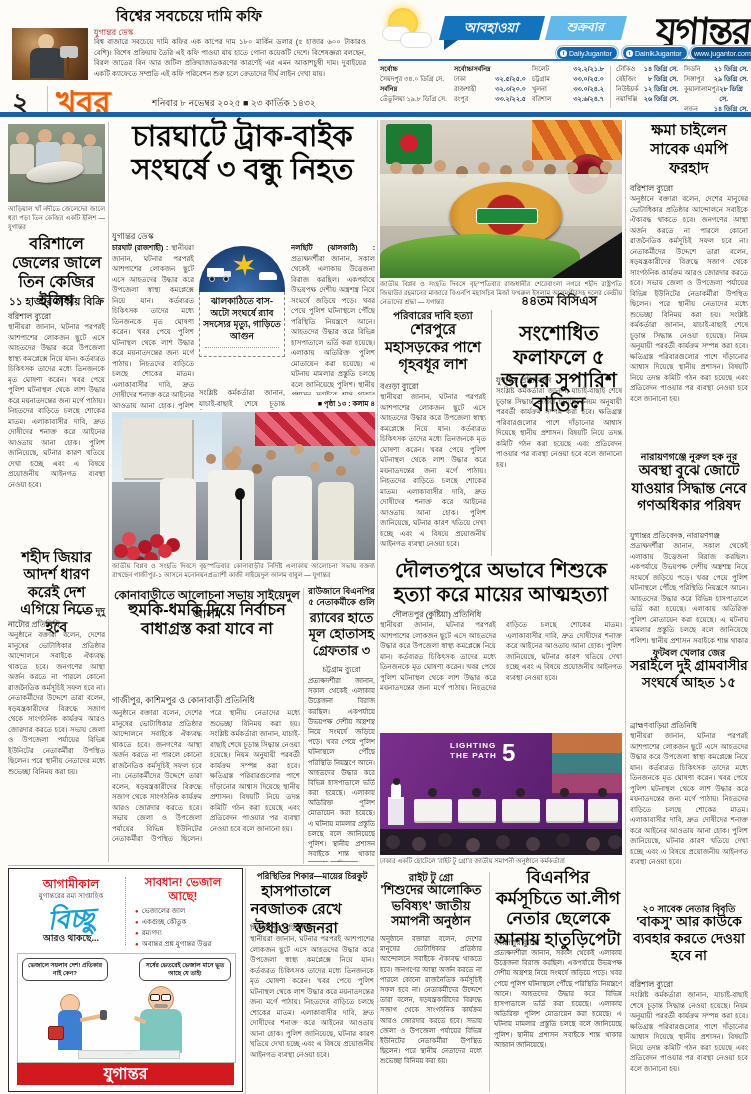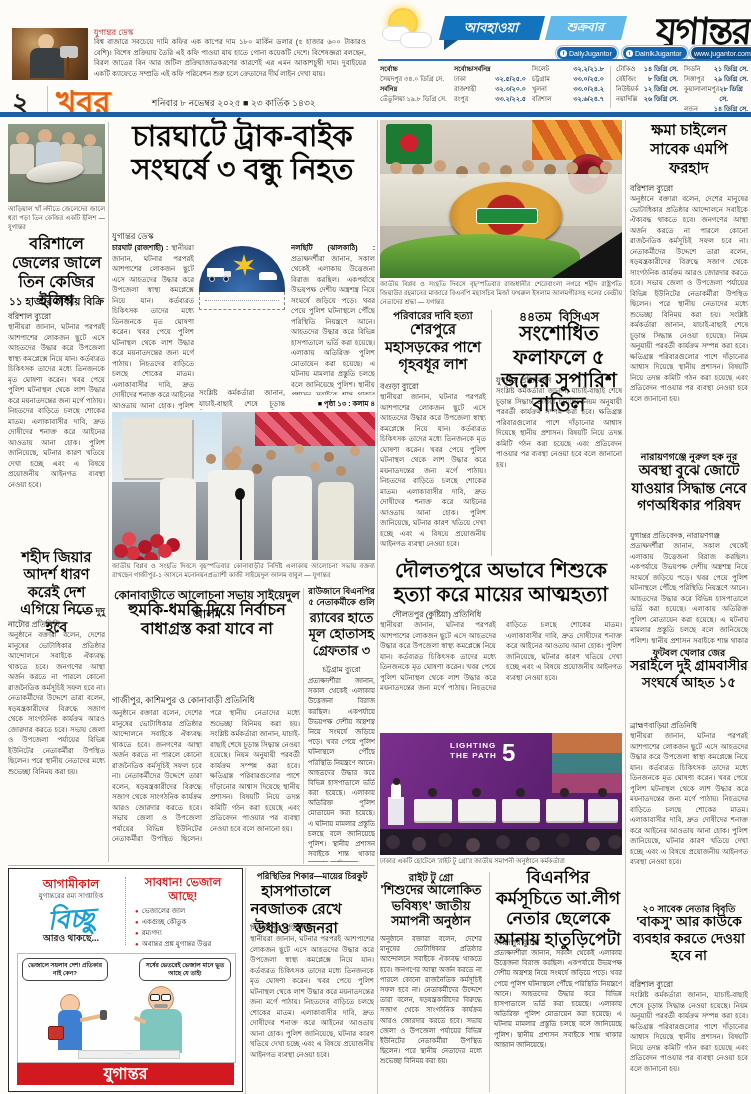--- a/index.html
+++ b/index.html
@@ -128,20 +128,21 @@
   .ad .fig-head{position:absolute;border-radius:50%;background:#f6c9a2;border:1px solid #b98a5e;}
   .ad .capbar{position:absolute;left:60px;bottom:3px;width:100px;height:7px;background:#eee;border:1px solid #ccc;
        font-size:4.5px;color:#777;text-align:center;line-height:6px;overflow:hidden;}
   .ad .redbar{position:absolute;left:8px;top:194px;width:217px;height:22px;background:#d31920;color:#fff;
        font-weight:800;font-size:16px;display:flex;align-items:center;justify-content:center;transform:none;}
 </style>
 </head>
 <body>
 
 <div class="abs coffee-box">
+  <div class="abs coffee-title hl" style="left:0;top:0;width:358px;">বিশ্বের সবচেয়ে দামি কফি</div>
   <div class="abs ph coffee-photo" style="left:2px;top:24px;">
     <div class="head"></div>
     <div class="body"></div>
     <div class="pot"></div>
     <div class="stream"></div>
   </div>
   <div class="abs byl" style="left:84px;top:22px;color:#a31212;">যুগান্তর ডেস্ক</div>
   <div class="abs body-t" style="left:84px;top:33px;width:272px;height:48px;">বিশ্ব বাজারে সবচেয়ে দামি কফির এক কাপের দাম ১৮০ মার্কিন ডলার (৫ হাজার ৬০০ টাকারও বেশি)। বিশেষ প্রক্রিয়ায় তৈরি এই কফি পাওয়া যায় হাতে গোনা কয়েকটি দেশে। বিশেষজ্ঞরা বলছেন, বিরল জাতের বিন আর জটিল প্রক্রিয়াজাতকরণের কারণেই এর এমন আকাশচুম্বী দাম। দুবাইয়ের একটি ক্যাফেতে সম্প্রতি এই কফি পরিবেশন শুরু হলে ক্রেতাদের দীর্ঘ লাইন দেখা যায়।</div>
 </div>
 
@@ -294,20 +295,21 @@
     <div class="truck">
       <div class="box"></div>
         <div class="cab"></div>
         <div class="w1"></div>
         <div class="w2"></div>
     </div>
     <div class="star"></div>
     <div class="car"></div>
   </div>
   <div class="dbox">
+    <div class="t1">ঝালকাঠিতে বাস-অটো সংঘর্ষে র‍্যাব সদস্যের মৃত্যু, গাড়িতে আগুন</div>
     <div class="dots"></div>
   </div>
 </div>
 <div class="abs body-t" style="left:199px;top:388px;width:86px;height:22px;">সংশ্লিষ্ট কর্মকর্তারা জানান, যাচাই-বাছাই শেষে চূড়ান্ত সিদ্ধান্ত নেওয়া হয়েছে। নিয়ম অনুযায়ী পরবর্তী কার্যক্রম সম্পন্ন করা হবে। ক্ষতিগ্রস্ত পরিবারগুলোর পাশে দাঁড়ানোর আশ্বাস দিয়েছে স্থানীয় প্রশাসন। বিষয়টি নিয়ে তদন্ত কমিটি গঠন করা হয়েছে এবং প্রতিবেদন পাওয়ার পর ব্যবস্থা নেওয়া হবে বলে জানানো হয়।</div>
 
 <div class="abs body-t" style="left:291px;top:243px;width:84px;height:152px;">
   <b>নলছিটি (ঝালকাঠি) :</b>
   <span>প্রত্যক্ষদর্শীরা জানান, সকাল থেকেই এলাকায় উত্তেজনা বিরাজ করছিল। একপর্যায়ে উভয়পক্ষ দেশীয় অস্ত্রশস্ত্র নিয়ে সংঘর্ষে জড়িয়ে পড়ে। খবর পেয়ে পুলিশ ঘটনাস্থলে পৌঁছে পরিস্থিতি নিয়ন্ত্রণে আনে। আহতদের উদ্ধার করে বিভিন্ন হাসপাতালে ভর্তি করা হয়েছে। এলাকায় অতিরিক্ত পুলিশ মোতায়েন করা হয়েছে। এ ঘটনায় মামলার প্রস্তুতি চলছে বলে জানিয়েছে পুলিশ। স্থানীয় প্রশাসন সবাইকে শান্ত থাকার আহ্বান জানিয়েছে।</span>
 </div>
 <div class="abs jump" style="left:291px;top:398px;width:84px;">■ পৃষ্ঠা ১৩ : কলাম ৪</div>
@@ -361,21 +363,21 @@
   <div class="grass"></div>
   <div class="corner"></div>
 </div>
 <div class="abs cap" style="left:380px;top:280px;width:242px;height:24px;">জাতীয় বিপ্লব ও সংহতি দিবসে বৃহস্পতিবার রাজধানীর শেরেবাংলা নগরে শহীদ রাষ্ট্রপতি জিয়াউর রহমানের মাজারে বিএনপি মহাসচিব মির্জা ফখরুল ইসলাম আলমগীরসহ দলের কেন্দ্রীয় নেতাদের শ্রদ্ধা — যুগান্তর</div>
 
 <div class="abs kick" style="left:380px;top:308px;width:106px;font-size:10px;">পরিবারের দাবি হত্যা</div>
 <div class="abs hl" style="left:380px;top:321px;width:106px;font-size:14.5px;line-height:1.22;">শেরপুরে মহাসড়কের পাশে গৃহবধূর লাশ</div>
 <div class="abs byl" style="left:380px;top:380px;">বগুড়া ব্যুরো</div>
 <div class="abs body-t" style="left:380px;top:392px;width:106px;height:164px;">স্থানীয়রা জানান, ঘটনার পরপরই আশপাশের লোকজন ছুটে এসে আহতদের উদ্ধার করে উপজেলা স্বাস্থ্য কমপ্লেক্সে নিয়ে যান। কর্তব্যরত চিকিৎসক তাদের মধ্যে তিনজনকে মৃত ঘোষণা করেন। খবর পেয়ে পুলিশ ঘটনাস্থল থেকে লাশ উদ্ধার করে ময়নাতদন্তের জন্য মর্গে পাঠায়। নিহতদের বাড়িতে চলছে শোকের মাতম। এলাকাবাসীর দাবি, দ্রুত দোষীদের শনাক্ত করে আইনের আওতায় আনা হোক। পুলিশ জানিয়েছে, ঘটনার কারণ খতিয়ে দেখা হচ্ছে এবং এ বিষয়ে প্রয়োজনীয় আইনগত ব্যবস্থা নেওয়া হবে।</div>
 
-<div class="abs kick" style="left:496px;top:308px;width:126px;font-size:12.5px;font-family:Liberation Mono, monospace;">৪৪তম বিসিএস</div>
+<div class="abs kick" style="left:496px;top:292px;width:126px;font-size:12.5px;">৪৪তম বিসিএস</div>
 <div class="abs hl" style="left:496px;top:322px;width:126px;font-size:20px;line-height:1.18;">সংশোধিত ফলাফলে ৫ জনের সুপারিশ বাতিল</div>
 <div class="abs byl" style="left:496px;top:374px;">যুগান্তর প্রতিবেদন</div>
 <div class="abs body-t" style="left:496px;top:386px;width:126px;height:170px;">সংশ্লিষ্ট কর্মকর্তারা জানান, যাচাই-বাছাই শেষে চূড়ান্ত সিদ্ধান্ত নেওয়া হয়েছে। নিয়ম অনুযায়ী পরবর্তী কার্যক্রম সম্পন্ন করা হবে। ক্ষতিগ্রস্ত পরিবারগুলোর পাশে দাঁড়ানোর আশ্বাস দিয়েছে স্থানীয় প্রশাসন। বিষয়টি নিয়ে তদন্ত কমিটি গঠন করা হয়েছে এবং প্রতিবেদন পাওয়ার পর ব্যবস্থা নেওয়া হবে বলে জানানো হয়।</div>
 
 <div class="abs hl" style="left:380px;top:558px;width:242px;font-size:20px;line-height:1.2;">দৌলতপুরে অভাবে শিশুকে হত্যা করে মায়ের আত্মহত্যা</div>
 <div class="abs byl" style="left:380px;top:608px;margin-left:12px;">দৌলতপুর (কুষ্টিয়া) প্রতিনিধি</div>
 <div class="abs body-t" style="left:380px;top:620px;width:242px;height:108px;column-count:2;column-gap:10px;">
   <span>স্থানীয়রা জানান, ঘটনার পরপরই আশপাশের লোকজন ছুটে এসে আহতদের উদ্ধার করে উপজেলা স্বাস্থ্য কমপ্লেক্সে নিয়ে যান। কর্তব্যরত চিকিৎসক তাদের মধ্যে তিনজনকে মৃত ঘোষণা করেন। খবর পেয়ে পুলিশ ঘটনাস্থল থেকে লাশ উদ্ধার করে ময়নাতদন্তের জন্য মর্গে পাঠায়। নিহতদের বাড়িতে চলছে শোকের মাতম। এলাকাবাসীর দাবি, দ্রুত দোষীদের শনাক্ত করে আইনের আওতায় আনা হোক। পুলিশ জানিয়েছে, ঘটনার কারণ খতিয়ে দেখা হচ্ছে এবং এ বিষয়ে প্রয়োজনীয় আইনগত ব্যবস্থা নেওয়া হবে।</span>
 </div>
 

